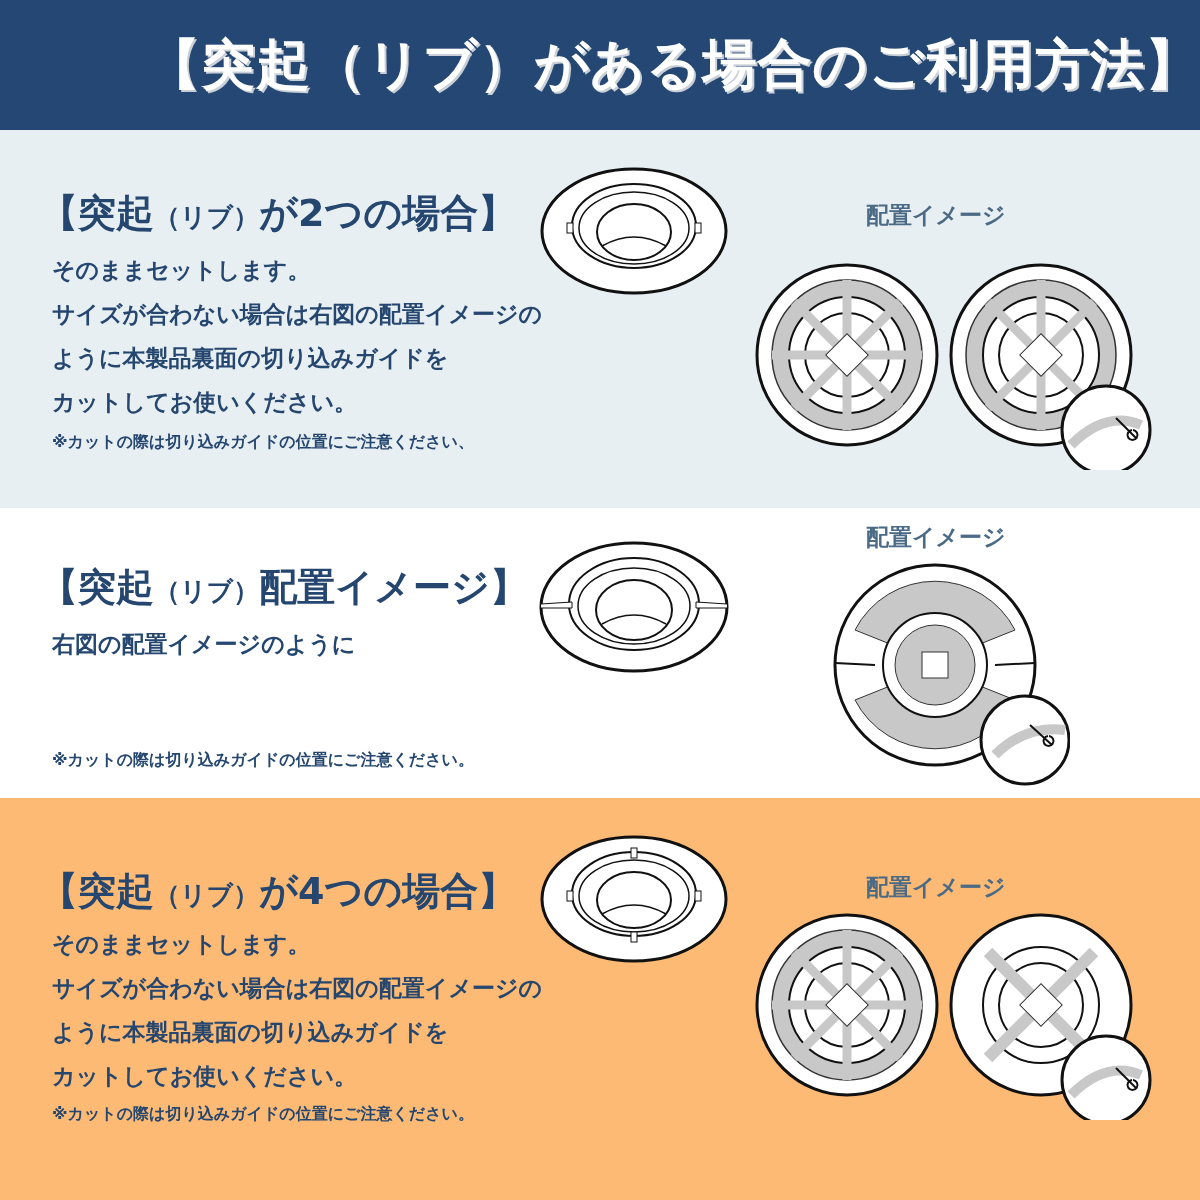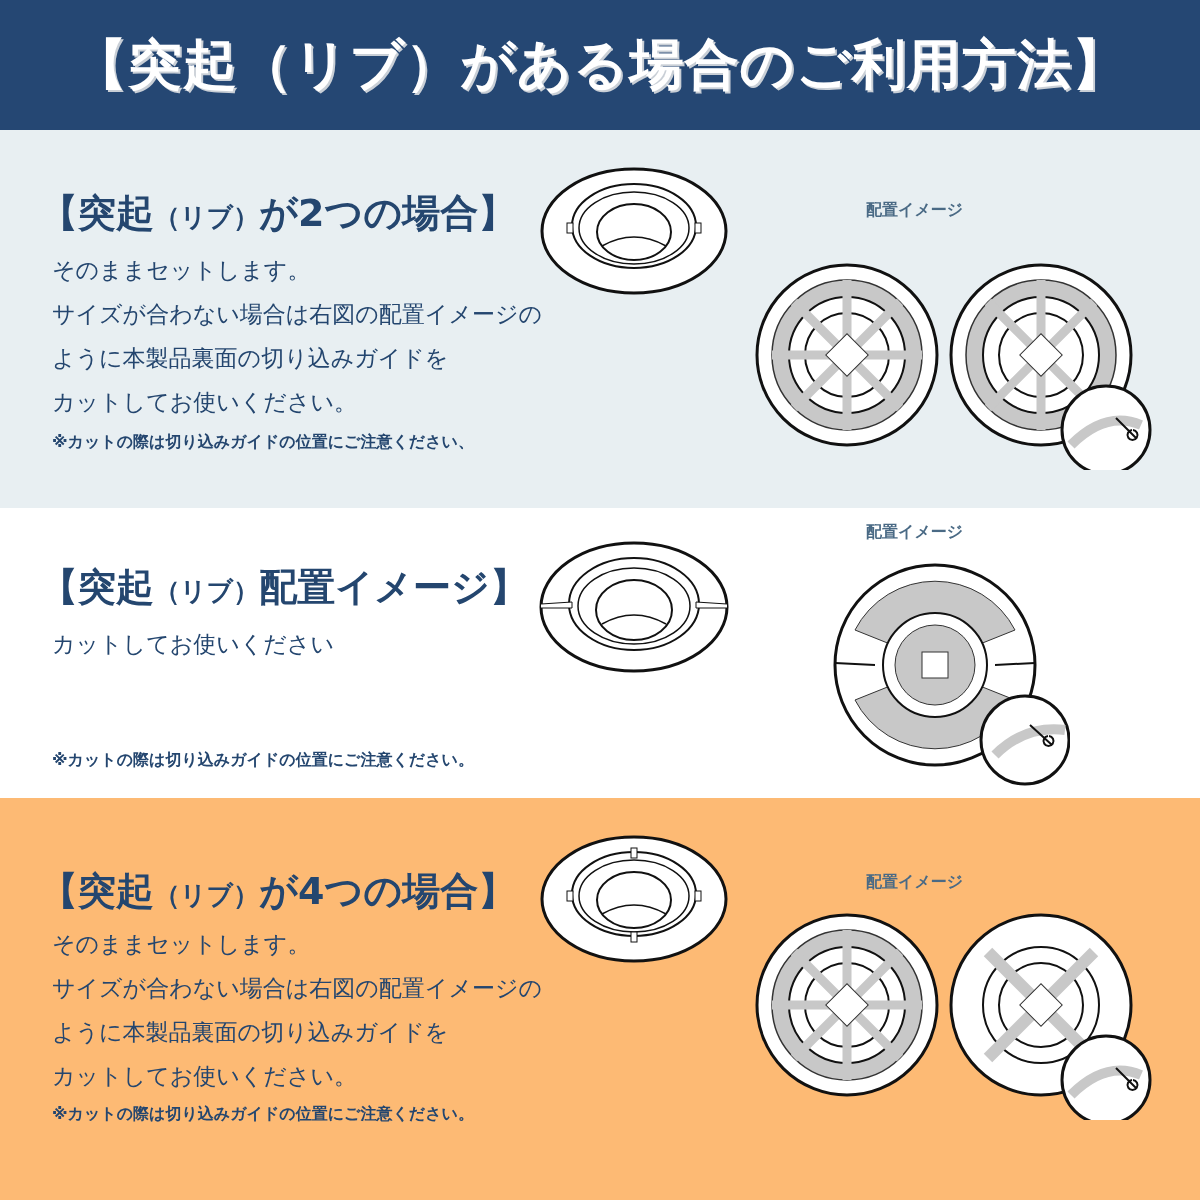--- a/index.html
+++ b/index.html
@@ -1,27 +1,27 @@
 <!DOCTYPE html>
 <html><head>
 <meta charset="utf-8">
 <style>
 *{margin:0;padding:0;box-sizing:border-box}
 body{width:1200px;height:1200px;overflow:hidden;font-family:"DejaVu Sans",sans-serif;background:#e8eff2;color:#24466f}
-.header{position:absolute;left:0;top:0;width:1200px;height:130px;background:#254773;display:flex;align-items:center;justify-content:center}
+.header{position:absolute;left:0;top:0;width:1200px;height:130px;background:#254773;display:flex;align-items:center;justify-content:flex-end}
 .header h1{color:#fff;font-size:54px;font-weight:bold;letter-spacing:1px;text-shadow:2px 2px 0 #c9cfd6}
 .sec{position:absolute;left:0;width:1200px}
 .s1{top:130px;height:378px;background:#e8eff2}
 .s2{top:508px;height:310px;background:#fff}
 .s3{top:798px;height:482px;background:#fdba74}
 .title{position:absolute;left:40px;font-size:38px;font-weight:bold;color:#24466f;white-space:nowrap}
 .title .sm{font-size:26px}
-.body{position:absolute;left:52px;font-size:23px;line-height:44px;color:#24466f;white-space:nowrap;font-weight:normal}
+.body{position:absolute;left:52px;font-size:23px;line-height:44px;color:#24466f;white-space:nowrap;font-weight:bold}
 .note{position:absolute;left:52px;font-size:16px;color:#24466f;white-space:nowrap;font-weight:bold}
-.cap{position:absolute;font-size:16px;font-weight:bold;color:#4a6a85;white-space:nowrap}
+.cap{position:absolute;font-size:23px;font-weight:bold;color:#4a6a85;white-space:nowrap}
 svg{position:absolute}
 </style>
 </head>
 <body>
 
 <div class="header">
   <h1>【突起（リブ）がある場合のご利用方法】</h1>
 </div>
 
 <div class="sec s1">
@@ -60,21 +60,21 @@
     <rect x="80" y="80" width="30" height="30" fill="#fff" stroke="#333" transform="rotate(45 95 95)"></rect>
     <circle cx="160" cy="170" r="44" fill="#fff" stroke="#111" stroke-width="3"></circle>
     <path d="M125 185 Q160 150 195 165" stroke="#c8c8c8" stroke-width="10" fill="none"></path>
     <path d="M170 158 L190 178 M186 170 a5 5 0 1 0 1 0" stroke="#111" stroke-width="2" fill="none"></path>
   </svg>
 </div>
 
 <div class="sec s2">
   <div class="title" style="top:54px"><span>【突起</span><span class="sm">（リブ）</span><span>配置イメージ】</span></div>
   <div class="body" style="top:114px">
-    <div>カットしてお使いください</div>
+    <div>右図の配置イメージのように</div>
   </div>
   <div class="note" style="top:242px">※カットの際は切り込みガイドの位置にご注意ください。</div>
   <svg style="left:536px;top:30px" width="196" height="138">
     <ellipse cx="98" cy="69" rx="93" ry="64" fill="#fff" stroke="#111" stroke-width="3"></ellipse>
     <ellipse cx="98" cy="66" rx="65" ry="46" fill="#fff" stroke="#111" stroke-width="2"></ellipse>
     <ellipse cx="98" cy="68" rx="56" ry="38" fill="none" stroke="#111" stroke-width="1.5"></ellipse>
     <ellipse cx="98" cy="72" rx="38" ry="30" fill="#fff" stroke="#111" stroke-width="2"></ellipse>
     <path d="M66 86 Q98 68 130 86" fill="none" stroke="#111" stroke-width="1.5"></path>
     <path d="M5 66 L36 64 L36 70 L5 70 M191 66 L160 64 L160 70 L191 70" fill="#fff" stroke="#111"></path>
   </svg>

